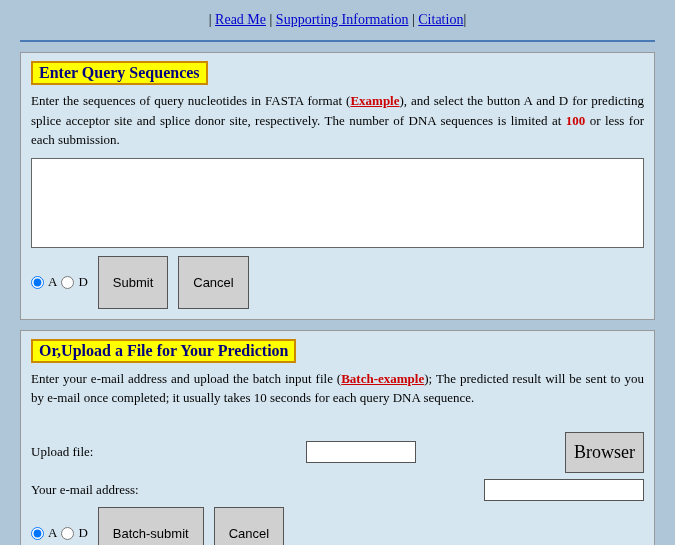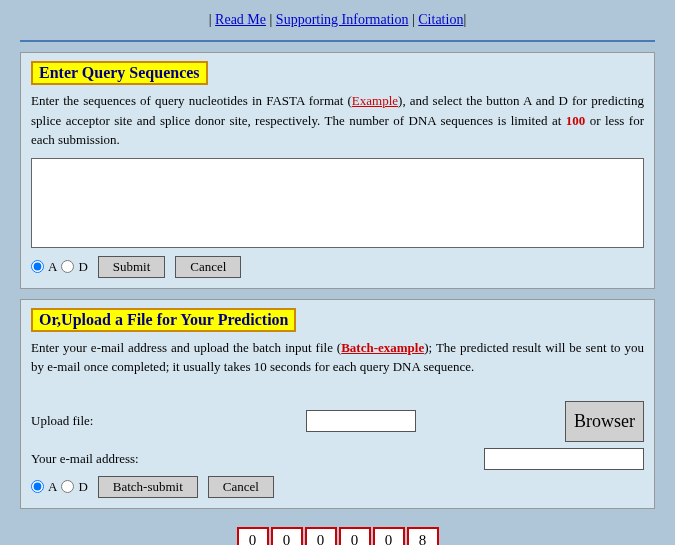--- a/index.html
+++ b/index.html
@@ -70,21 +70,21 @@
     .section-desc {
       font-size: 13px;
       color: #000;
       text-align: justify;
       line-height: 1.5;
       margin-bottom: 8px;
     }
 
     .example-link {
       color: #cc0000;
-      font-weight: normal;
+      font-weight: bold;
       text-decoration: underline;
       cursor: pointer;
     }
 
     .number-highlight {
       color: #cc0000;
       font-weight: bold;
     }
 
     .fasta-textarea {
@@ -113,23 +113,23 @@
       font-size: 13px;
     }
 
     .radio-group input[type="radio"] {
       margin: 0;
     }
 
     .btn {
       border: 1px solid #555;
       background-color: #d0d0d0;
-      padding: 2px 14px;
-      font-size: 13px;
-      font-family: Liberation Serif, serif;
+      padding: 18px 14px;
+      font-size: 13px;
+      font-family: Liberation Sans, sans-serif;
       cursor: pointer;
     }
 
     .batch-desc {
       font-size: 13px;
       color: #000;
       text-align: justify;
       line-height: 1.5;
       margin-bottom: 24px;
     }

